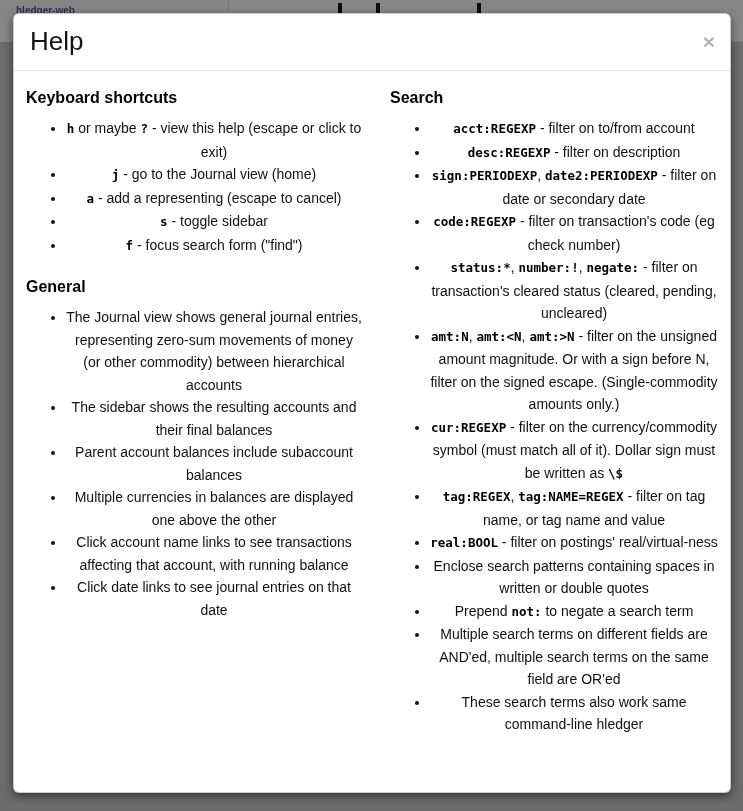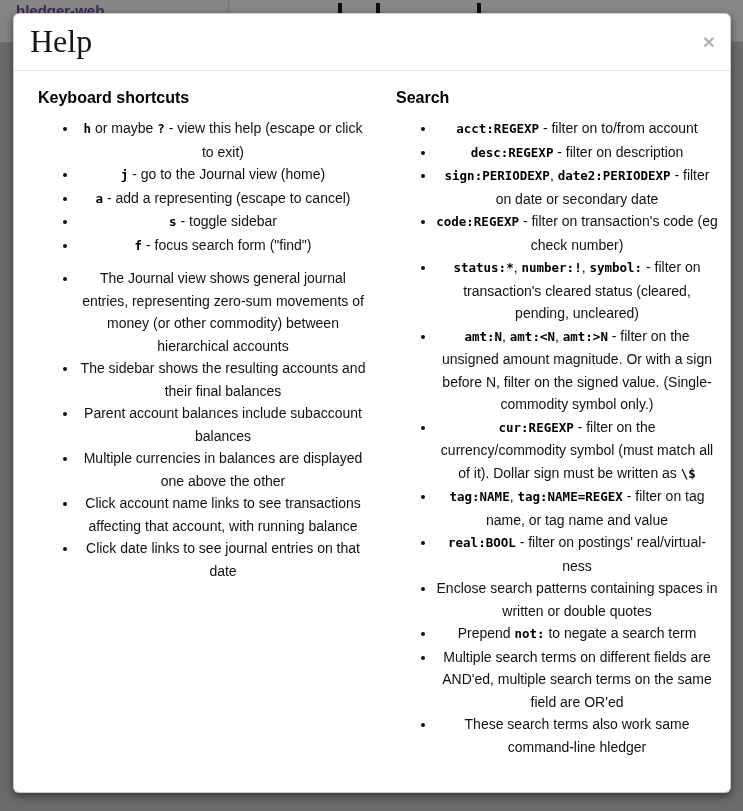--- a/index.html
+++ b/index.html
@@ -24,21 +24,21 @@
     border-bottom: 1px solid #e7e7e7;
   }
   .topnav-sidebar {
     position: absolute; top: 0; left: 0;
     width: 229px; height: 42px;
     background: #fbfbfb;
     border-right: 1px solid #dcdcdc;
   }
   .nav-brand {
     position: absolute; left: 16px; top: 1px;
-    font-size: 15px; font-weight: 700;
+    font-size: 10px; font-weight: 700;
     color: #6e4fa0;
     text-decoration: none;
     line-height: 20px;
   }
   .heading-fragment {
     position: absolute; top: 3px;
     width: 4px; height: 10px;
     background: #15151f;
   }
   .hf-1 { left: 338px; }
@@ -61,42 +61,40 @@
     border-radius: 6px;
     box-shadow: 0 3px 9px rgba(0,0,0,0.5);
     overflow: hidden;
   }
   .modal-header {
     position: relative;
     padding: 14px 16px 15px 16px;
     border-bottom: 1px solid #e5e5e5;
   }
   .modal-title {
-    font-size: 32px;
+    font-size: 26px;
     font-weight: 400;
     line-height: 27px;
     color: #141414;
-    font-family: Liberation Serif, serif;
   }
   .close-btn {
     position: absolute;
     top: 17px; right: 15px;
     background: none; border: none;
     font-family: "Liberation Sans", sans-serif;
     font-size: 21px;
     font-weight: 700;
     line-height: 1;
     color: #b4b4b4;
     cursor: pointer;
     padding: 0;
   }
   .modal-body {
     display: flex;
     padding: 14px 12px 0 12px;
-    margin-left: 12px;
   }
   .help-col { width: 50%; }
   .help-col-left  { padding-right: 10px; }
   .help-col-right { padding-left: 18px; }
 
   .section-heading {
     font-size: 16px;
     font-weight: 700;
     line-height: 19px;
     color: #000;
@@ -145,40 +143,41 @@
   <div class="modal-body">
     <div class="help-col help-col-left">
         <h4 class="section-heading">Keyboard shortcuts</h4>
         <ul class="help-list">
           <li><code>h</code><span> or maybe </span><code>?</code><span> - view this help (escape or click to exit)</span></li>
           <li><code>j</code><span> - go to the Journal view (home)</span></li>
           <li><code>a</code><span> - add a representing (escape to cancel)</span></li>
           <li><code>s</code><span> - toggle sidebar</span></li>
           <li><code>f</code><span> - focus search form ("find")</span></li>
         </ul>
+        <h4 class="section-heading">General</h4>
         <ul class="help-list">
           <li><span>The Journal view shows general journal entries, representing zero-sum movements of money (or other commodity) between hierarchical accounts</span></li>
           <li><span>The sidebar shows the resulting accounts and their final balances</span></li>
           <li><span>Parent account balances include subaccount balances</span></li>
           <li><span>Multiple currencies in balances are displayed one above the other</span></li>
           <li><span>Click account name links to see transactions affecting that account, with running balance</span></li>
           <li><span>Click date links to see journal entries on that date</span></li>
         </ul>
       </div>
     <div class="help-col help-col-right">
         <h4 class="section-heading">Search</h4>
         <ul class="help-list">
           <li><code>acct:REGEXP</code><span> - filter on to/from account</span></li>
           <li><code>desc:REGEXP</code><span> - filter on description</span></li>
           <li><code>sign:PERIODEXP</code><span>, </span><code>date2:PERIODEXP</code><span> - filter on date or secondary date</span></li>
           <li><code>code:REGEXP</code><span> - filter on transaction's code (eg check number)</span></li>
-          <li><code>status:*</code><span>, </span><code>number:!</code><span>, </span><code>symbol:</code><span> - filter on transaction's cleared status (cleared, pending, uncleared)</span></li>
-          <li><code>amt:N</code><span>, </span><code>amt:&lt;N</code><span>, </span><code>amt:&gt;N</code><span> - filter on the unsigned amount magnitude. Or with a sign before N, filter on the signed value. (Single-commodity symbol only.)</span></li>
+          <li><code>status:*</code><span>, </span><code>number:!</code><span>, </span><code>negate:</code><span> - filter on transaction's cleared status (cleared, pending, uncleared)</span></li>
+          <li><code>amt:N</code><span>, </span><code>amt:&lt;N</code><span>, </span><code>amt:&gt;N</code><span> - filter on the unsigned amount magnitude. Or with a sign before N, filter on the signed escape. (Single-commodity amounts only.)</span></li>
           <li><code>cur:REGEXP</code><span> - filter on the currency/commodity symbol (must match all of it). Dollar sign must be written as </span><code>\$</code></li>
-          <li><code>tag:NAME</code><span>, </span><code>tag:NAME=REGEX</code><span> - filter on tag name, or tag name and value</span></li>
+          <li><code>tag:REGEX</code><span>, </span><code>tag:NAME=REGEX</code><span> - filter on tag name, or tag name and value</span></li>
           <li><code>real:BOOL</code><span> - filter on postings' real/virtual-ness</span></li>
           <li><span>Enclose search patterns containing spaces in written or double quotes</span></li>
           <li><span>Prepend </span><code>not:</code><span> to negate a search term</span></li>
           <li><span>Multiple search terms on different fields are AND'ed, multiple search terms on the same field are OR'ed</span></li>
           <li><span>These search terms also work same command-line hledger</span></li>
         </ul>
       </div>
   </div>
 </div>
 

